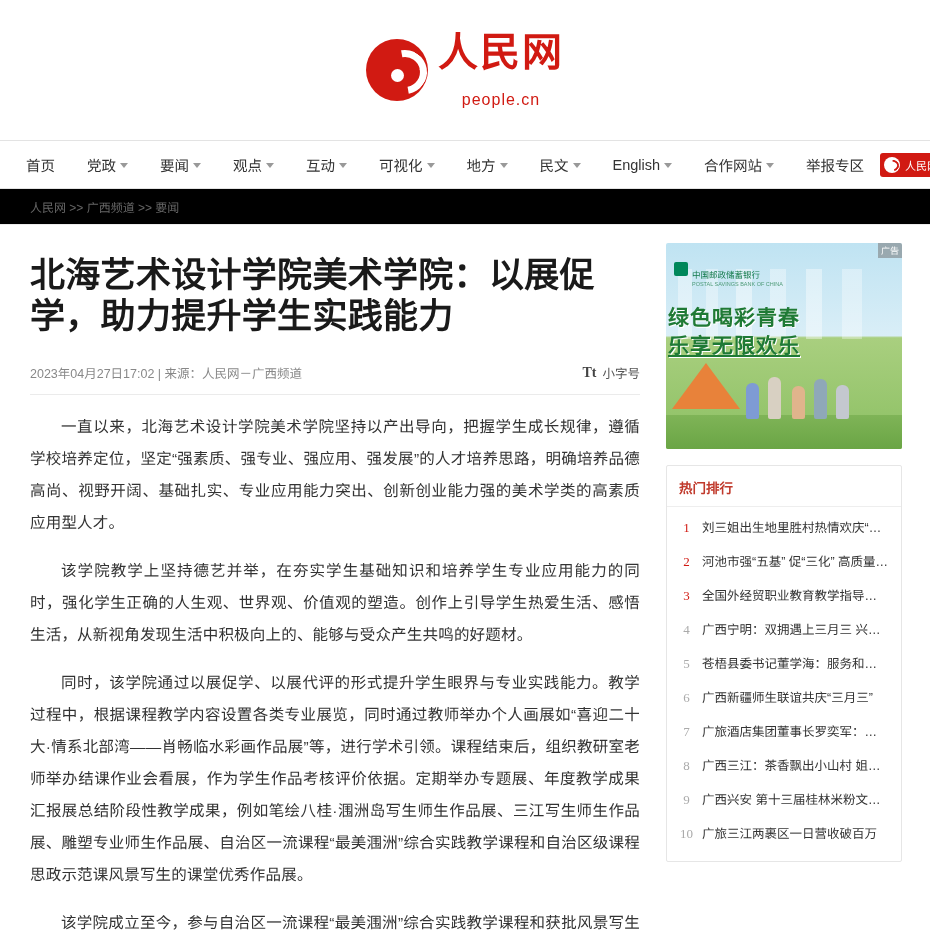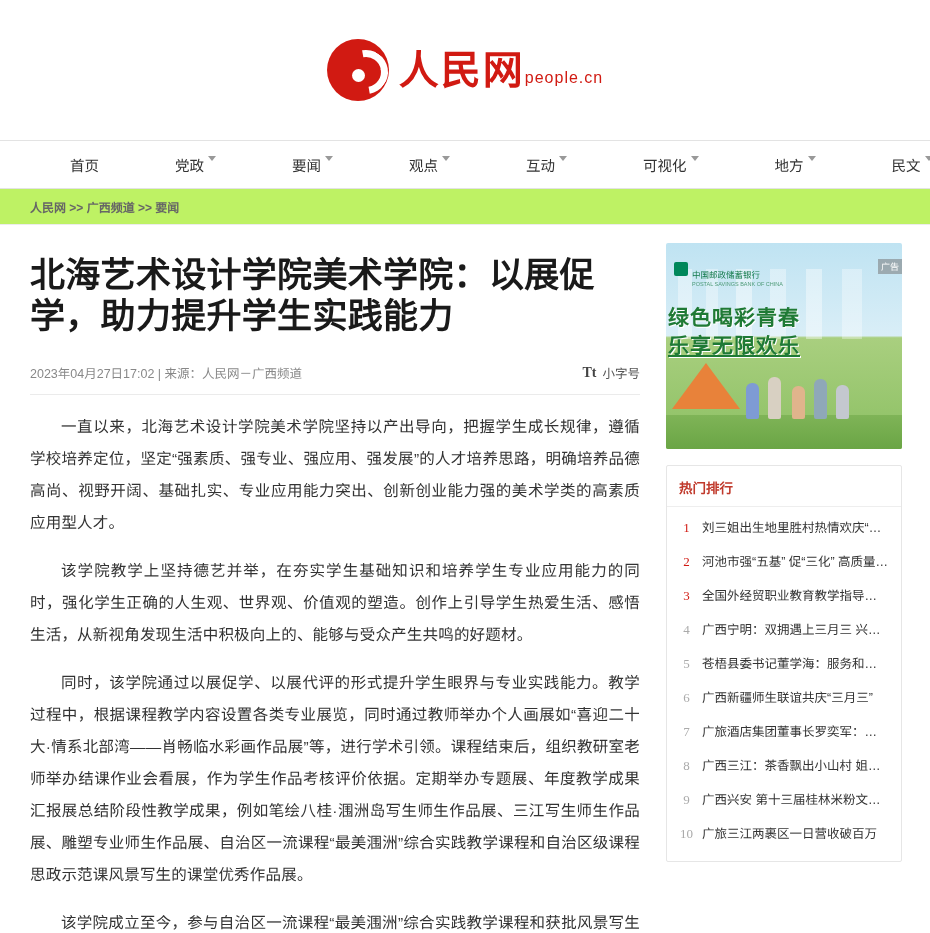--- a/index.html
+++ b/index.html
@@ -61,21 +61,22 @@
     left: 25px;
     top: 30px;
     width: 13px;
     height: 13px;
     background: #fff;
     border-radius: 50%;
     z-index: 2;
   }
   .logo-texts {
     display: flex;
-    flex-direction: row;
+    flex-direction: column;
+    align-items: center;
     line-height: 1;
   }
   .logo-cn {
     font-size: 40px;
     font-weight: bold;
     color: #d11a12;
     letter-spacing: 2px;
     font-family: "DejaVu Sans", "Liberation Sans", sans-serif;
   }
   .logo-en {
@@ -99,24 +100,24 @@
     display: flex;
     align-items: center;
     flex: 1;
     gap: 0px;
   }
   .nav-item {
     font-size: 14.5px;
     color: #333;
     padding: 0 16px;
     display: flex;
+    align-items: center;
     gap: 4px;
     cursor: pointer;
     white-space: nowrap;
-    margin-left: 44px;
   }
   .nav-item:first-child { padding-left: 4px; }
   .caret {
     display: inline-block;
     width: 0; height: 0;
     border-left: 4px solid transparent;
     border-right: 4px solid transparent;
     border-top: 5px solid #999;
     margin-top: 2px;
   }
@@ -152,26 +153,25 @@
     transform:rotate(35deg);
   }
   .cb-text {
     font-size: 11px;
     color: #fff;
     white-space: nowrap;
   }
 
   
   .breadcrumb {
-    background: #bef264;
+    background: #000000;
     border-bottom: 1px solid #ececec;
     font-size: 12px;
     color: #666;
     padding: 9px 0 9px 30px;
-    font-weight: bold;
   }
   .breadcrumb span { color: #666; }
 
   
   .content-wrap {
     display: flex;
     padding: 0 22px 0 30px;
     box-sizing: border-box;
     gap: 26px;
   }
@@ -234,21 +234,21 @@
   .ad-box {
     width: 236px;
     height: 206px;
     position: relative;
     overflow: hidden;
     border-radius: 2px;
     background: linear-gradient(to bottom, #bfe3f2 0%, #d9eef7 45%, #a9cf7f 46%, #8cc063 100%);
   }
   .ad-tag {
     position: absolute;
-    top: 16px; right: 0;
+    top: 0; right: 0;
     background: rgba(120,120,120,0.55);
     color: #fff;
     font-size: 9px;
     padding: 1px 3px;
     z-index: 6;
   }
   .ad-bank {
     position: absolute;
     top: 7px; left: 8px;
     display: flex;

